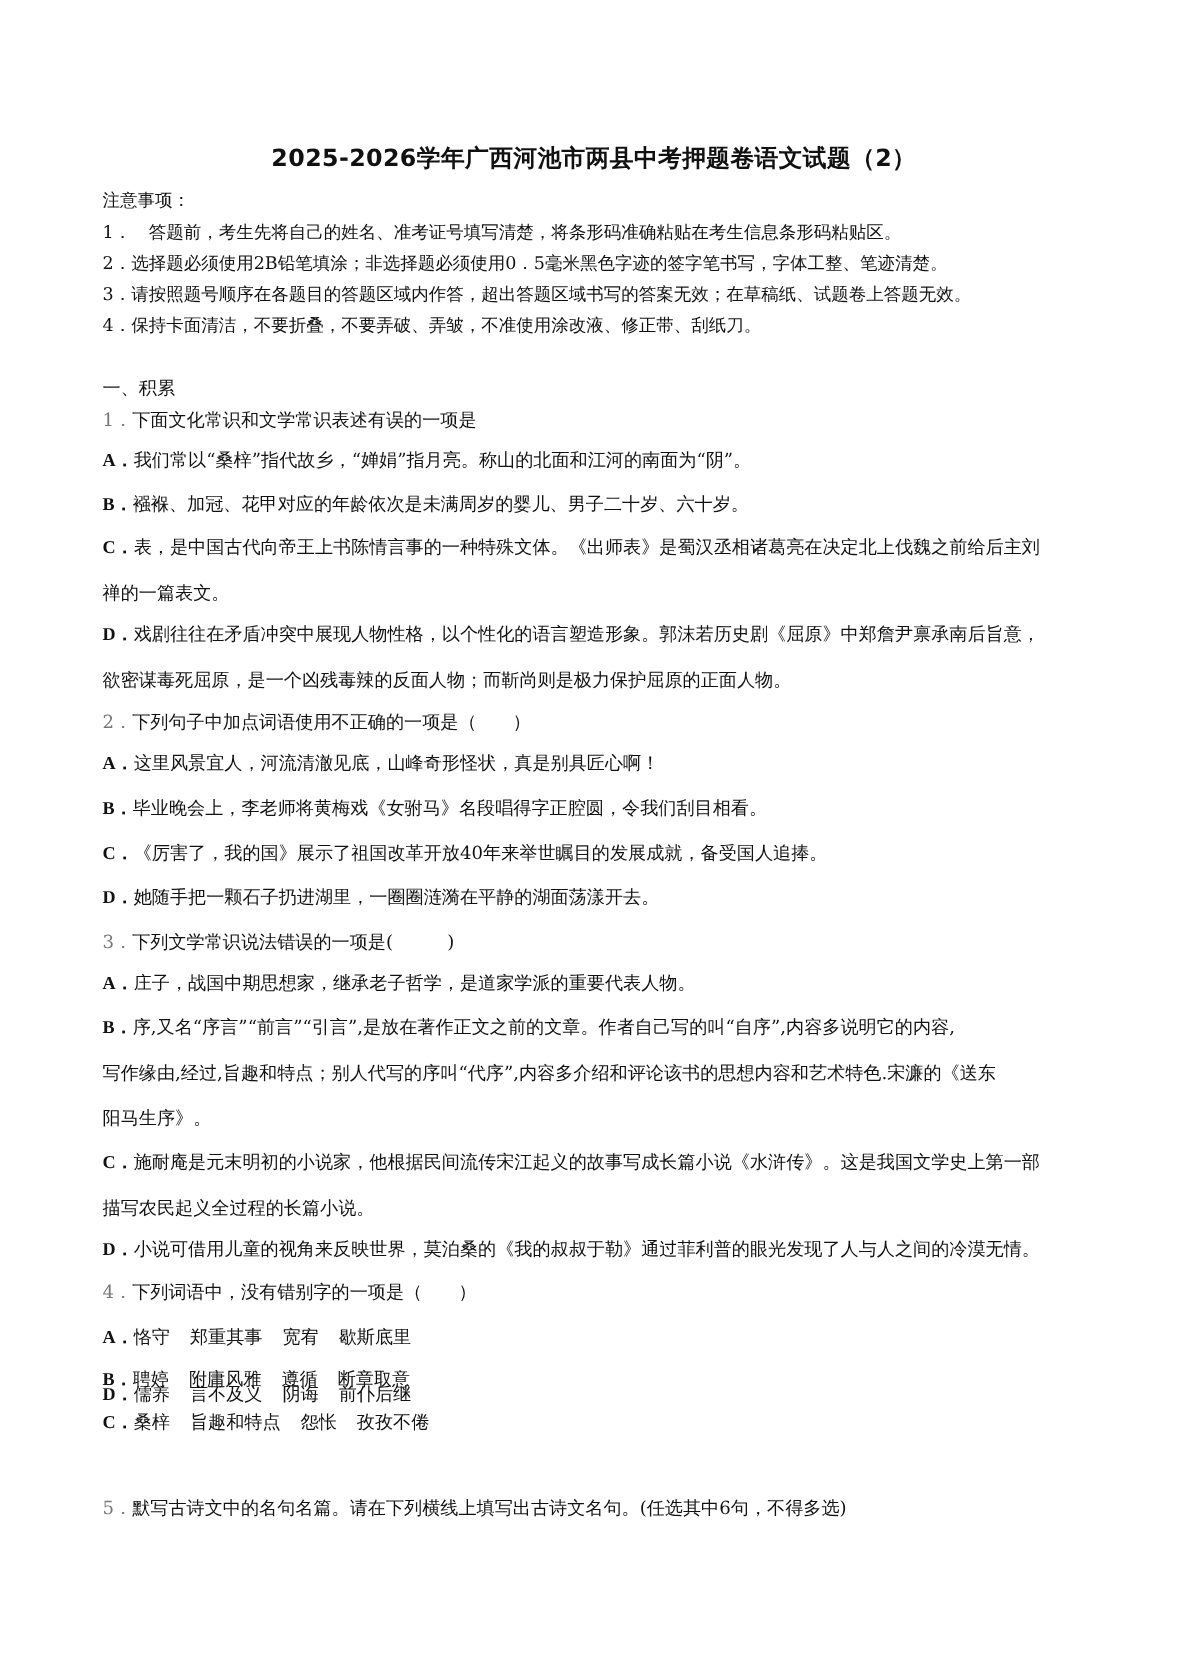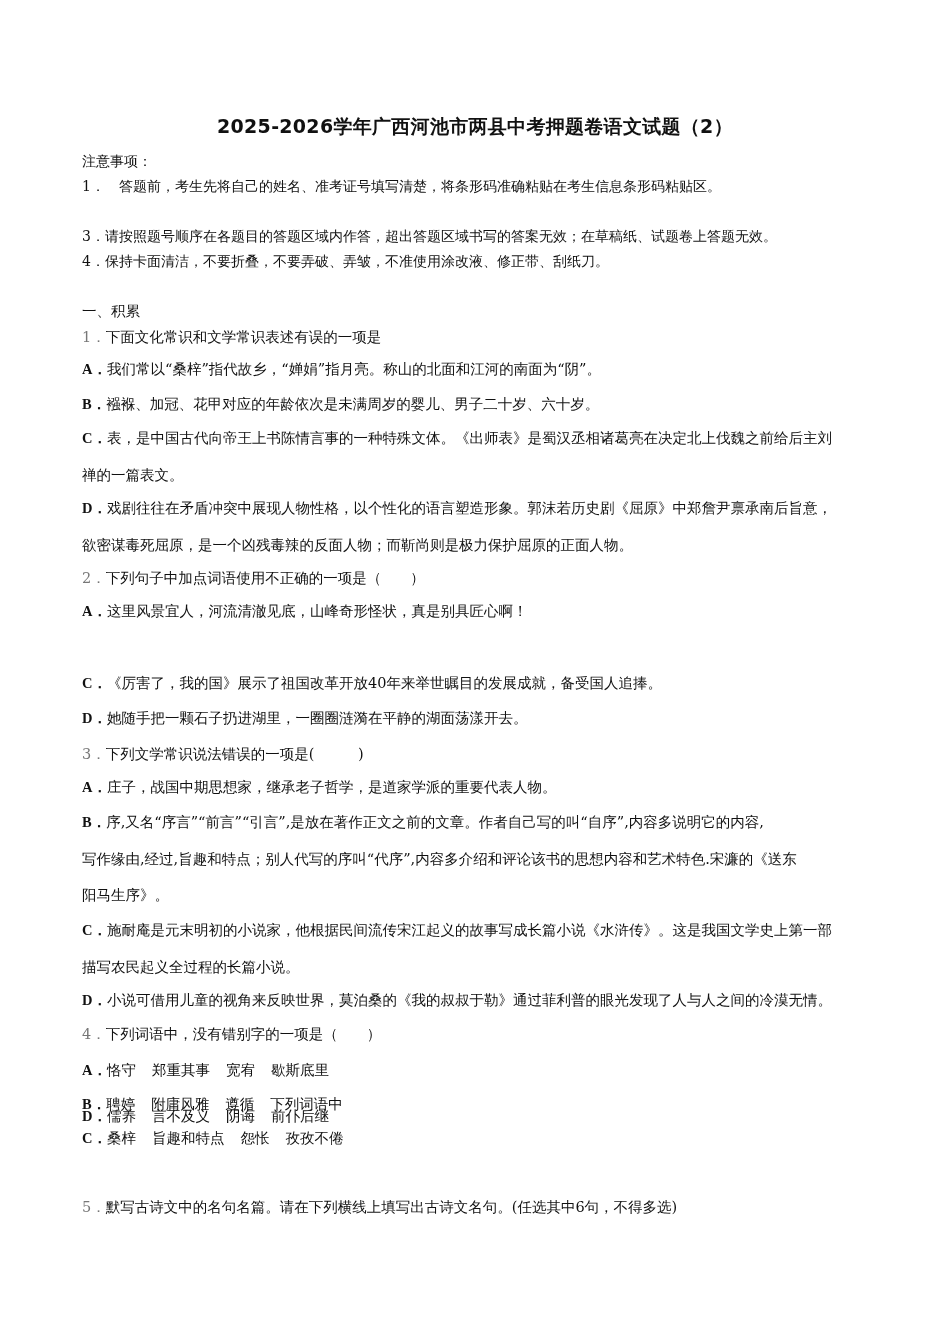--- a/index.html
+++ b/index.html
@@ -16,20 +16,21 @@
 </style>
 </head>
 <body>
 
 <div class="page">
 
   <div class="title">2025-2026学年广西河池市两县中考押题卷语文试题（2）</div>
 
   <div class="line notice" style="top:152px">注意事项：</div>
   <div class="line notice" style="top:177px">1．　答题前，考生先将自己的姓名、准考证号填写清楚，将条形码准确粘贴在考生信息条形码粘贴区。</div>
+  <div class="line notice" style="top:202px">2．选择题必须使用2B铅笔填涂；非选择题必须使用0．5毫米黑色字迹的签字笔书写，字体工整、笔迹清楚。</div>
   <div class="line notice" style="top:227px">3．请按照题号顺序在各题目的答题区域内作答，超出答题区域书写的答案无效；在草稿纸、试题卷上答题无效。</div>
   <div class="line notice" style="top:252px">4．保持卡面清洁，不要折叠，不要弄破、弄皱，不准使用涂改液、修正带、刮纸刀。</div>
 
   <div class="line" style="top:302px">一、积累</div>
 
   <div class="line" style="top:328px">
     <span class="qnum">1．</span><span>下面文化常识和文学常识表述有误的一项是</span>
   </div>
   <div class="line" style="top:360px">
     <span class="opt">A．</span><span>我们常以“桑梓”指代故乡，“婵娟”指月亮。称山的北面和江河的南面为“阴”。</span>
@@ -44,20 +45,23 @@
   <div class="line" style="top:536px">欲密谋毒死屈原，是一个凶残毒辣的反面人物；而靳尚则是极力保护屈原的正面人物。</div>
   <div class="line" style="top:499px">
     <span class="opt">D．</span><span>戏剧往往在矛盾冲突中展现人物性格，以个性化的语言塑造形象。郭沫若历史剧《屈原》中郑詹尹禀承南后旨意，</span>
   </div>
 
   <div class="line" style="top:569px">
     <span class="qnum">2．</span><span>下列句子中加点词语使用不正确的一项是（　　）</span>
   </div>
   <div class="line" style="top:602px">
     <span class="opt">A．</span><span>这里风景宜人，河流清澈见底，山峰奇形怪状，真是别具匠心啊！</span>
+  </div>
+  <div class="line" style="top:638px">
+    <span class="opt">B．</span><span>毕业晚会上，李老师将黄梅戏《女驸马》名段唱得字正腔圆，令我们刮目相看。</span>
   </div>
   <div class="line" style="top:674px">
     <span class="opt">C．</span><span>《厉害了，我的国》展示了祖国改革开放40年来举世瞩目的发展成就，备受国人追捧。</span>
   </div>
   <div class="line" style="top:709px">
     <span class="opt">D．</span><span>她随手把一颗石子扔进湖里，一圈圈涟漪在平静的湖面荡漾开去。</span>
   </div>
 
   <div class="line" style="top:745px">
     <span class="qnum">3．</span><span>下列文学常识说法错误的一项是(　　　)</span>
@@ -78,21 +82,21 @@
     <span class="opt">D．</span><span>小说可借用儿童的视角来反映世界，莫泊桑的《我的叔叔于勒》通过菲利普的眼光发现了人与人之间的冷漠无情。</span>
   </div>
 
   <div class="line" style="top:1025px">
     <span class="qnum">4．</span><span>下列词语中，没有错别字的一项是（　　）</span>
   </div>
   <div class="line" style="top:1061px">
     <span class="opt">A．</span><span>恪守</span><span class="gap"></span><span>郑重其事</span><span class="gap"></span><span>宽宥</span><span class="gap"></span><span>歇斯底里</span>
   </div>
   <div class="line" style="top:1095px">
-    <span class="opt">B．</span><span>聘婷</span><span class="gap"></span><span>附庸风雅</span><span class="gap"></span><span>遵循</span><span class="gap"></span><span>下列词语中</span>
+    <span class="opt">B．</span><span>聘婷</span><span class="gap"></span><span>附庸风雅</span><span class="gap"></span><span>遵循</span><span class="gap"></span><span>断章取意</span>
   </div>
   <div class="line" style="top:1129px">
     <span class="opt">C．</span><span>桑梓</span><span class="gap"></span><span>旨趣和特点</span><span class="gap"></span><span>怨怅</span><span class="gap"></span><span>孜孜不倦</span>
   </div>
   <div class="line" style="top:1107px">
     <span class="opt">D．</span><span>儒养</span><span class="gap"></span><span>言不及义</span><span class="gap"></span><span>阴诲</span><span class="gap"></span><span>前仆后继</span>
   </div>
 
   <div class="line" style="top:1198px">
     <span class="qnum">5．</span><span>默写古诗文中的名句名篇。请在下列横线上填写出古诗文名句。(任选其中6句，不得多选)</span>

